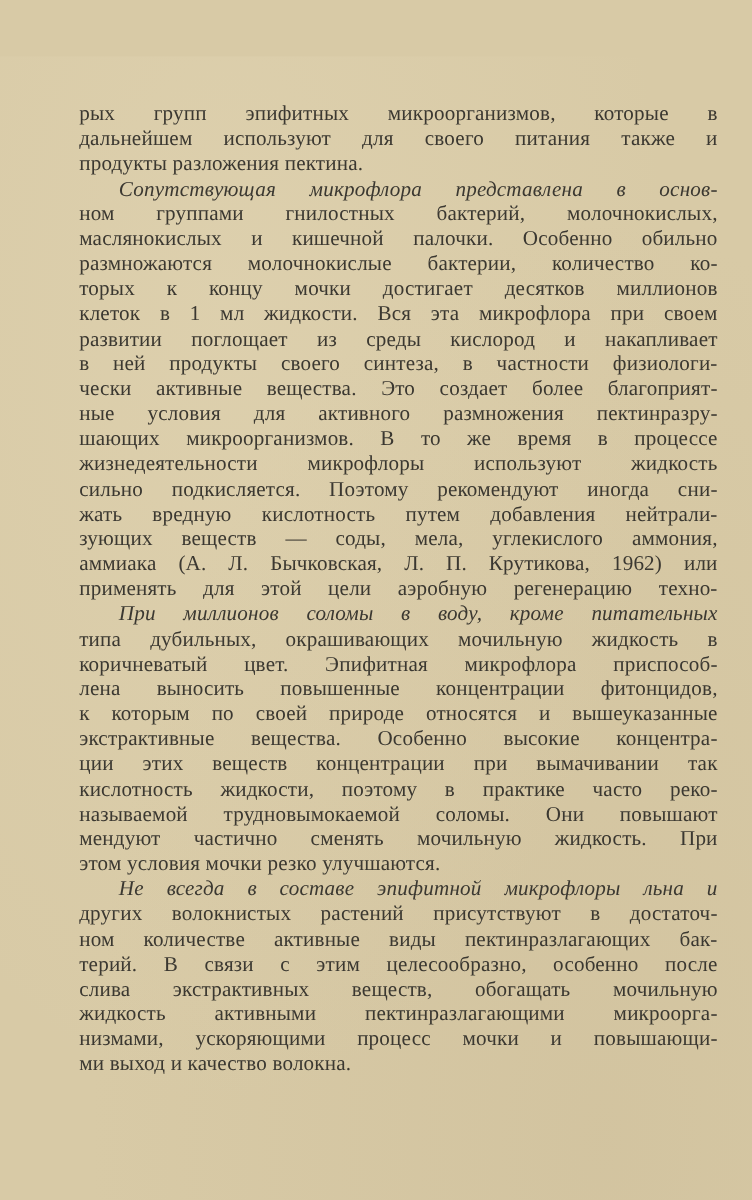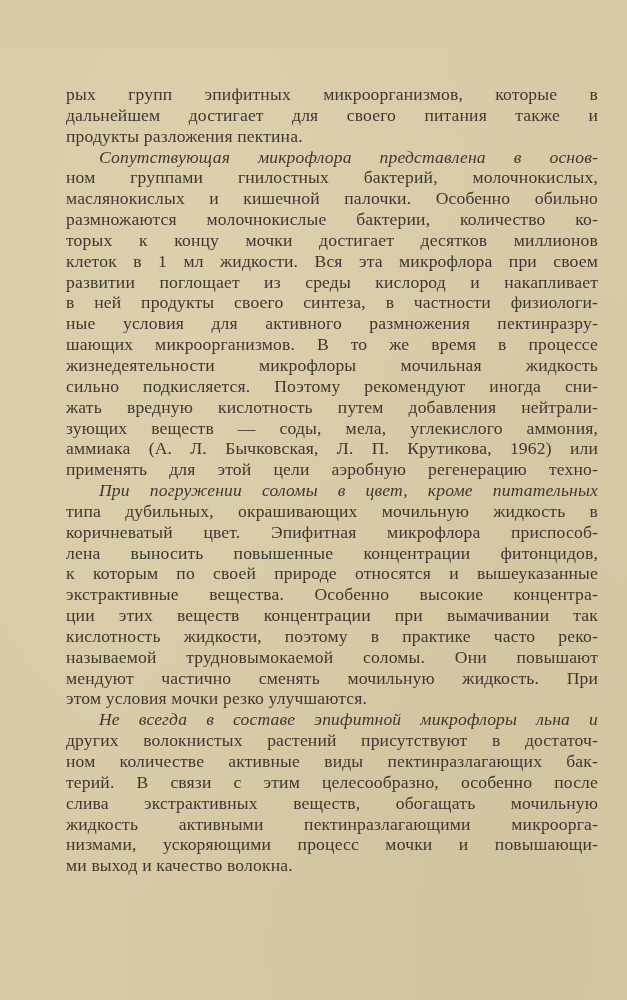--- a/index.html
+++ b/index.html
@@ -50,45 +50,46 @@
     }
   </style>
 </head>
 <body>
 
 <div class="page">
   <div class="text-block">
 
     <div>
       <span class="line">рых групп  эпифитных  микроорганизмов,  которые  в</span>
-      <span class="line">дальнейшем достигает для своего питания также и</span>
+      <span class="line">дальнейшем используют для своего питания также и</span>
       <span class="line last">продукты разложения пектина.</span>
     </div>
 
     <div>
       <span class="line indent">Сопутствующая микрофлора представлена в основ-</span>
       <span class="line">ном группами  гнилостных  бактерий,  молочнокислых,</span>
       <span class="line">маслянокислых и кишечной палочки. Особенно обильно</span>
       <span class="line">размножаются молочнокислые бактерии, количество ко-</span>
       <span class="line">торых  к концу  мочки  достигает  десятков  миллионов</span>
       <span class="line">клеток в 1 мл жидкости. Вся эта микрофлора при своем</span>
       <span class="line">развитии поглощает из среды кислород и накапливает</span>
       <span class="line">в ней продукты своего синтеза, в частности физиологи-</span>
+      <span class="line">чески активные вещества. Это создает более благоприят-</span>
       <span class="line">ные условия для активного размножения пектинразру-</span>
       <span class="line">шающих микроорганизмов. В то же время в процессе</span>
-      <span class="line">жизнедеятельности  микрофлоры  мочильная  жидкость</span>
+      <span class="line">жизнедеятельности  микрофлоры  используют  жидкость</span>
       <span class="line">сильно подкисляется. Поэтому рекомендуют иногда сни-</span>
       <span class="line">жать вредную кислотность путем добавления нейтрали-</span>
       <span class="line">зующих  веществ — соды,  мела,  углекислого  аммония,</span>
       <span class="line">аммиака (А. Л. Бычковская, Л. П. Крутикова, 1962) или</span>
       <span class="line">применять для этой цели аэробную регенерацию техно-</span>
     </div>
 
     <div>
-      <span class="line indent">При погружении соломы в цвет, кроме питательных</span>
+      <span class="line indent">При миллионов соломы в воду, кроме питательных</span>
       <span class="line">типа дубильных, окрашивающих мочильную жидкость в</span>
       <span class="line">коричневатый цвет. Эпифитная микрофлора приспособ-</span>
       <span class="line">лена выносить повышенные концентрации фитонцидов,</span>
       <span class="line">к которым по своей природе относятся и вышеуказанные</span>
       <span class="line">экстрактивные вещества. Особенно высокие концентра-</span>
       <span class="line">ции этих веществ концентрации при вымачивании так</span>
       <span class="line">кислотность жидкости, поэтому в практике часто реко-</span>
       <span class="line">называемой трудновымокаемой соломы. Они повышают</span>
       <span class="line">мендуют частично сменять мочильную жидкость. При</span>
       <span class="line last">этом условия мочки резко улучшаются.</span>

